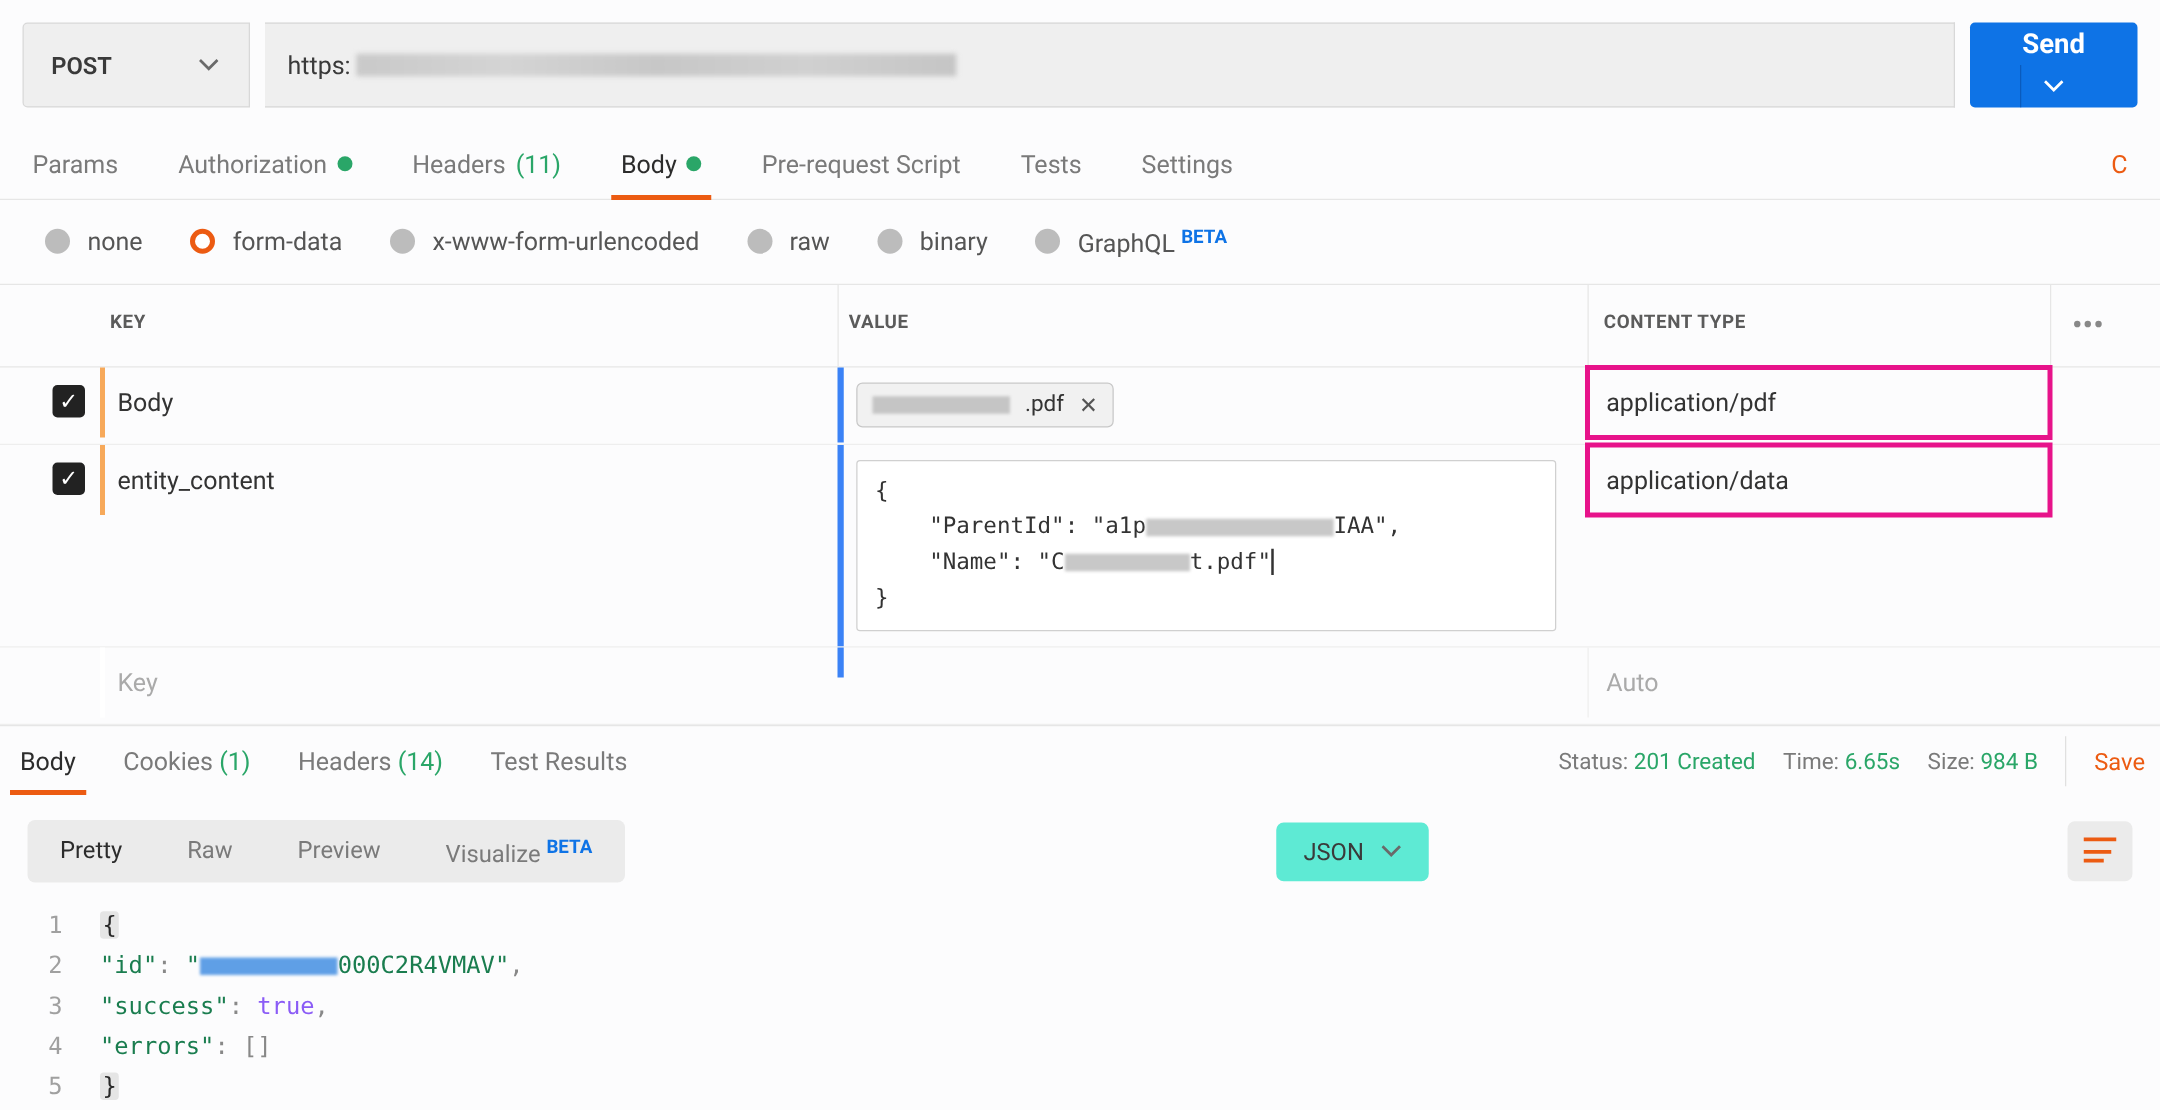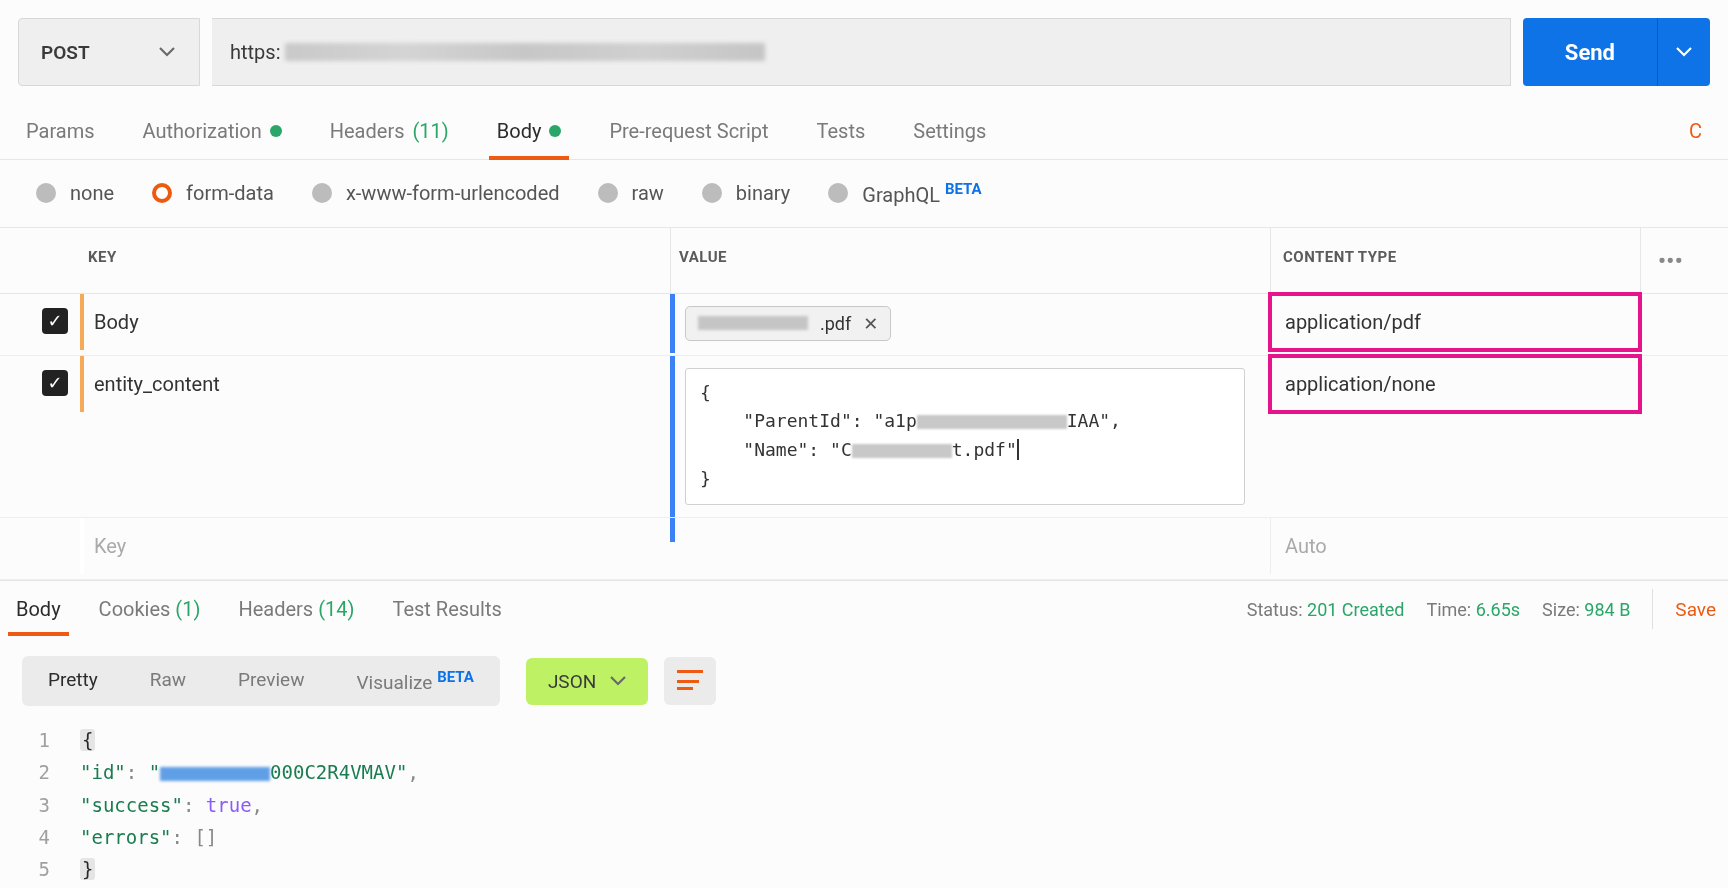--- a/index.html
+++ b/index.html
@@ -57,20 +57,21 @@
 }
 .send-btn {
   display: flex;
   align-items: center;
   background: #0e73e6;
   color: #fff;
   font-weight: 700;
   font-size: 22px;
   border-radius: 4px;
   overflow: hidden;
+  flex-direction: column;
 }
 .send-main {
   padding: 0 42px;
   height: 100%;
   display: flex;
   align-items: center;
 }
 .send-drop {
   border-left: 1px solid #0a5bbd;
   height: 100%;
@@ -282,35 +283,36 @@
 .resp-meta .grn { color: #2aa668; }
 .save-resp { color: #ec5b12; font-size: 19px; }
 .vdiv { width: 1px; height: 40px; background: #e0e0e0; }
 
 
 .pretty-bar {
   display: flex;
   gap: 10px;
   padding: 18px 22px;
   align-items: center;
+  justify-content: space-between;
 }
 .seg {
   display: flex;
   background: #ebebeb;
   border-radius: 6px;
   overflow: hidden;
 }
 .seg-btn {
   padding: 12px 26px;
   font-size: 19px;
   color: #7a7a7a;
 }
 .seg-btn.active { color: #2c2c2c; }
 .json-sel {
-  background: #bef264;
+  background: #5eead4;
   border-radius: 6px;
   padding: 12px 22px;
   display: flex;
   align-items: center;
   gap: 14px;
   font-size: 19px;
   color: #3a3a3a;
   margin-left: 16px;
 }
 .wrap-btn {
@@ -480,21 +482,21 @@
   <div class="col-check">
       <div class="checkbox">✓</div>
     </div>
   <div class="col-key"><span>entity_content</span></div>
   <div class="col-value">
     <div class="json-value"><span>{</span>
 <span>    "ParentId": "a1p</span><span class="blur3"></span><span>IAA",</span>
 <span>    "Name": "C</span><span class="blur4"></span><span>t.pdf"</span><span class="cursor"></span>
 <span>}</span></div>
   </div>
-  <div class="col-type highlight-box"><span>application/none</span></div>
+  <div class="col-type highlight-box"><span>application/data</span></div>
 </div>
 
 <div class="data-row placeholder-row">
   <div class="col-check"></div>
   <div class="col-key"><span>Key</span></div>
   <div class="col-value"></div>
   <div class="col-type"><span>Auto</span></div>
 </div>
 
 <div class="resp-bar">

